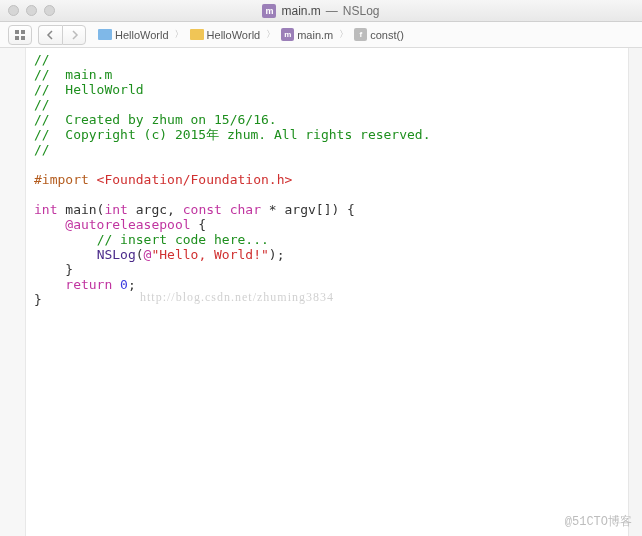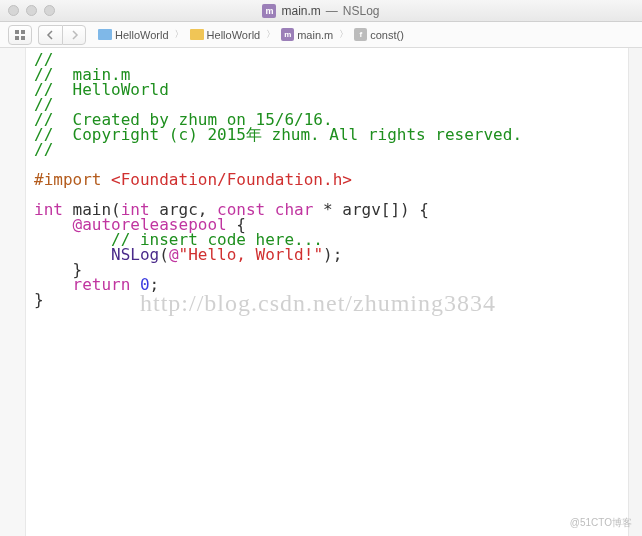--- a/index.html
+++ b/index.html
@@ -118,51 +118,52 @@
   .gutter {
     width: 26px;
     background: #f7f7f7;
     border-right: 1px solid #e8e8e8;
     flex-shrink: 0;
   }
   .editor {
     flex: 1;
     padding: 4px 8px;
     font-family: Menlo, Monaco, Consolas, monospace;
-    font-size: 16px;
+    font-size: 13px;
     line-height: 15px;
     white-space: pre;
     color: #333;
     overflow: auto;
     position: relative;
   }
   .cm { color: #1e8f1e; }
   .dir { color: #b45c1e; }
   .inc { color: #d03030; }
   .kw { color: #c035a0; }
   .ty { color: #c035a0; }
   .str { color: #d03030; }
   .fn { color: #4a2a8a; }
   .watermark {
     position: absolute;
     top: 290px;
     left: 140px;
     font-family: Georgia, serif;
-    font-size: 24px;
+    font-size: 12px;
     color: rgba(120,120,120,0.35);
     letter-spacing: 1px;
     pointer-events: none;
   }
   .corner-mark {
     position: absolute;
     bottom: 6px;
     right: 10px;
     color: #bdbdbd;
-    font-size: 10px;
+    font-size: 12px;
     pointer-events: none;
+    font-family: Liberation Mono, monospace;
   }
   .vscroll {
     width: 14px;
     background: #f5f5f5;
     border-left: 1px solid #e6e6e6;
   }
 </style>
 </head>
 <body>
 

